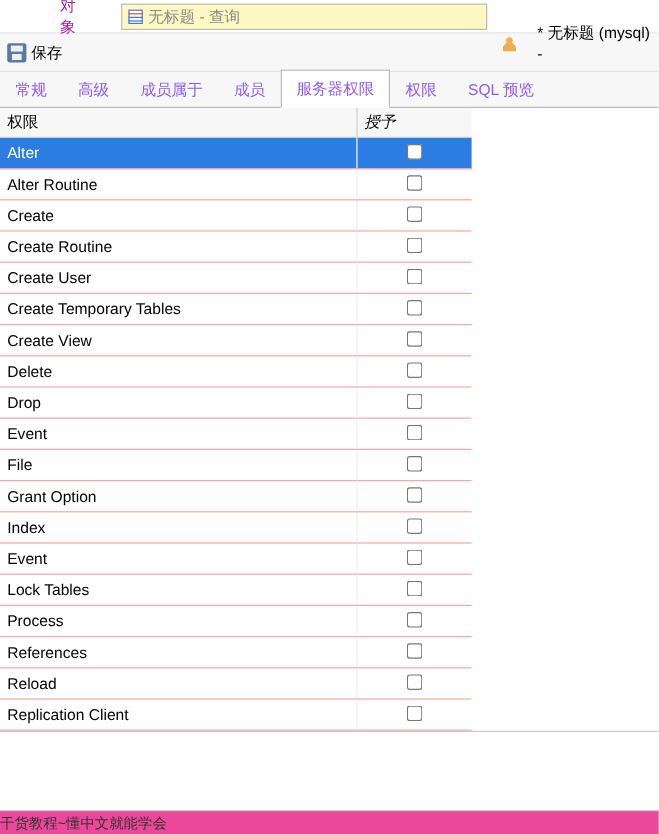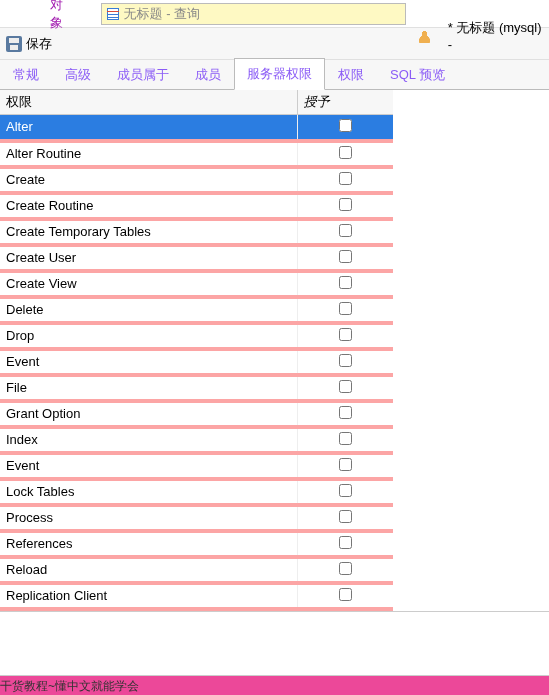--- a/index.html
+++ b/index.html
@@ -136,21 +136,21 @@
   font-weight: normal;
   padding: 3px 6px;
   background: #f7f7f7;
   border-bottom: 1px solid #ccc;
   border-right: 1px solid #ccc;
   height: 22px;
 }
 .ptable th:last-child { border-right: none; font-style: italic; }
 .ptable td {
   padding: 3px 6px;
-  border-bottom: 4px solid #fca5a5;
+  border-bottom: 1px solid #fca5a5;
   border-right: 1px solid #eee;
   height: 26px;
 }
 .ptable td:last-child { text-align: center; border-right: none; }
 .col-name { width: 297px; }
 .col-grant { width: 96px; }
 .ptable tr.selected td { background: #2b7de1; color: #fff; }
 .ptable tr.selected td:last-child { background: #2b7de1; }
 input[type=checkbox] {
   width: 13px; height: 13px;
@@ -216,25 +216,25 @@
         </tr>
         <tr>
           <td class="col-name">Create</td>
           <td class="col-grant"><input type="checkbox" style=""></td>
         </tr>
         <tr>
           <td class="col-name">Create Routine</td>
           <td class="col-grant"><input type="checkbox" style=""></td>
         </tr>
         <tr>
+          <td class="col-name">Create User</td>
+          <td class="col-grant"><input type="checkbox" style=""></td>
+        </tr>
+        <tr>
           <td class="col-name">Create Temporary Tables</td>
-          <td class="col-grant"><input type="checkbox" style=""></td>
-        </tr>
-        <tr>
-          <td class="col-name">Create User</td>
           <td class="col-grant"><input type="checkbox" style=""></td>
         </tr>
         <tr>
           <td class="col-name">Create View</td>
           <td class="col-grant"><input type="checkbox" style=""></td>
         </tr>
         <tr>
           <td class="col-name">Delete</td>
           <td class="col-grant"><input type="checkbox" style=""></td>
         </tr>

